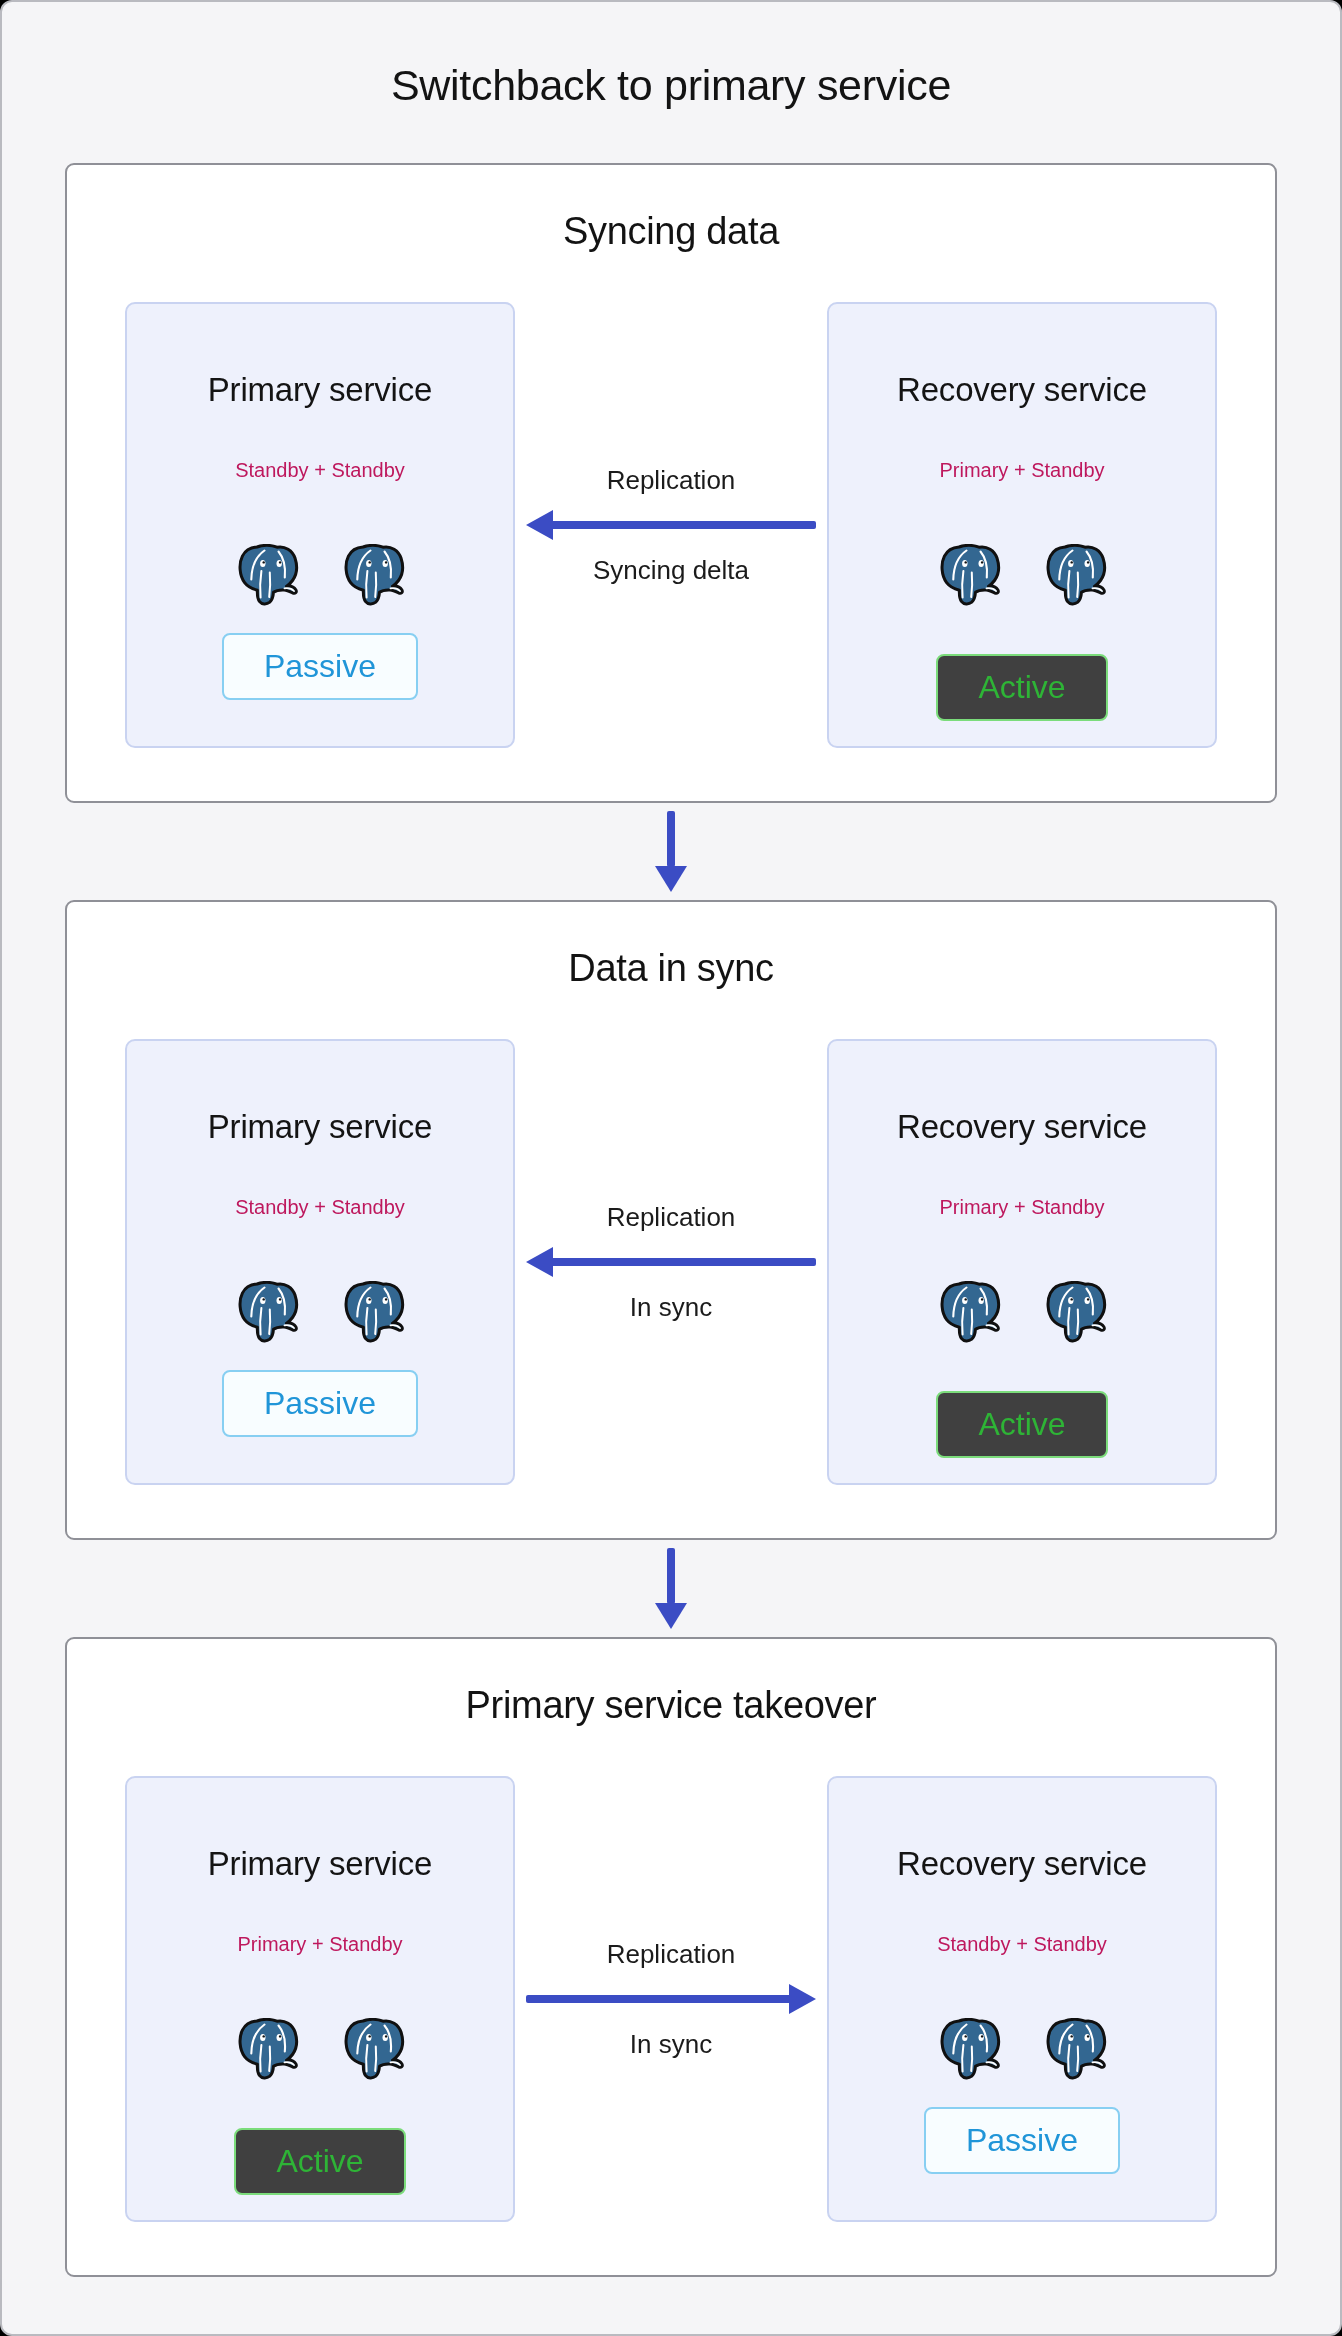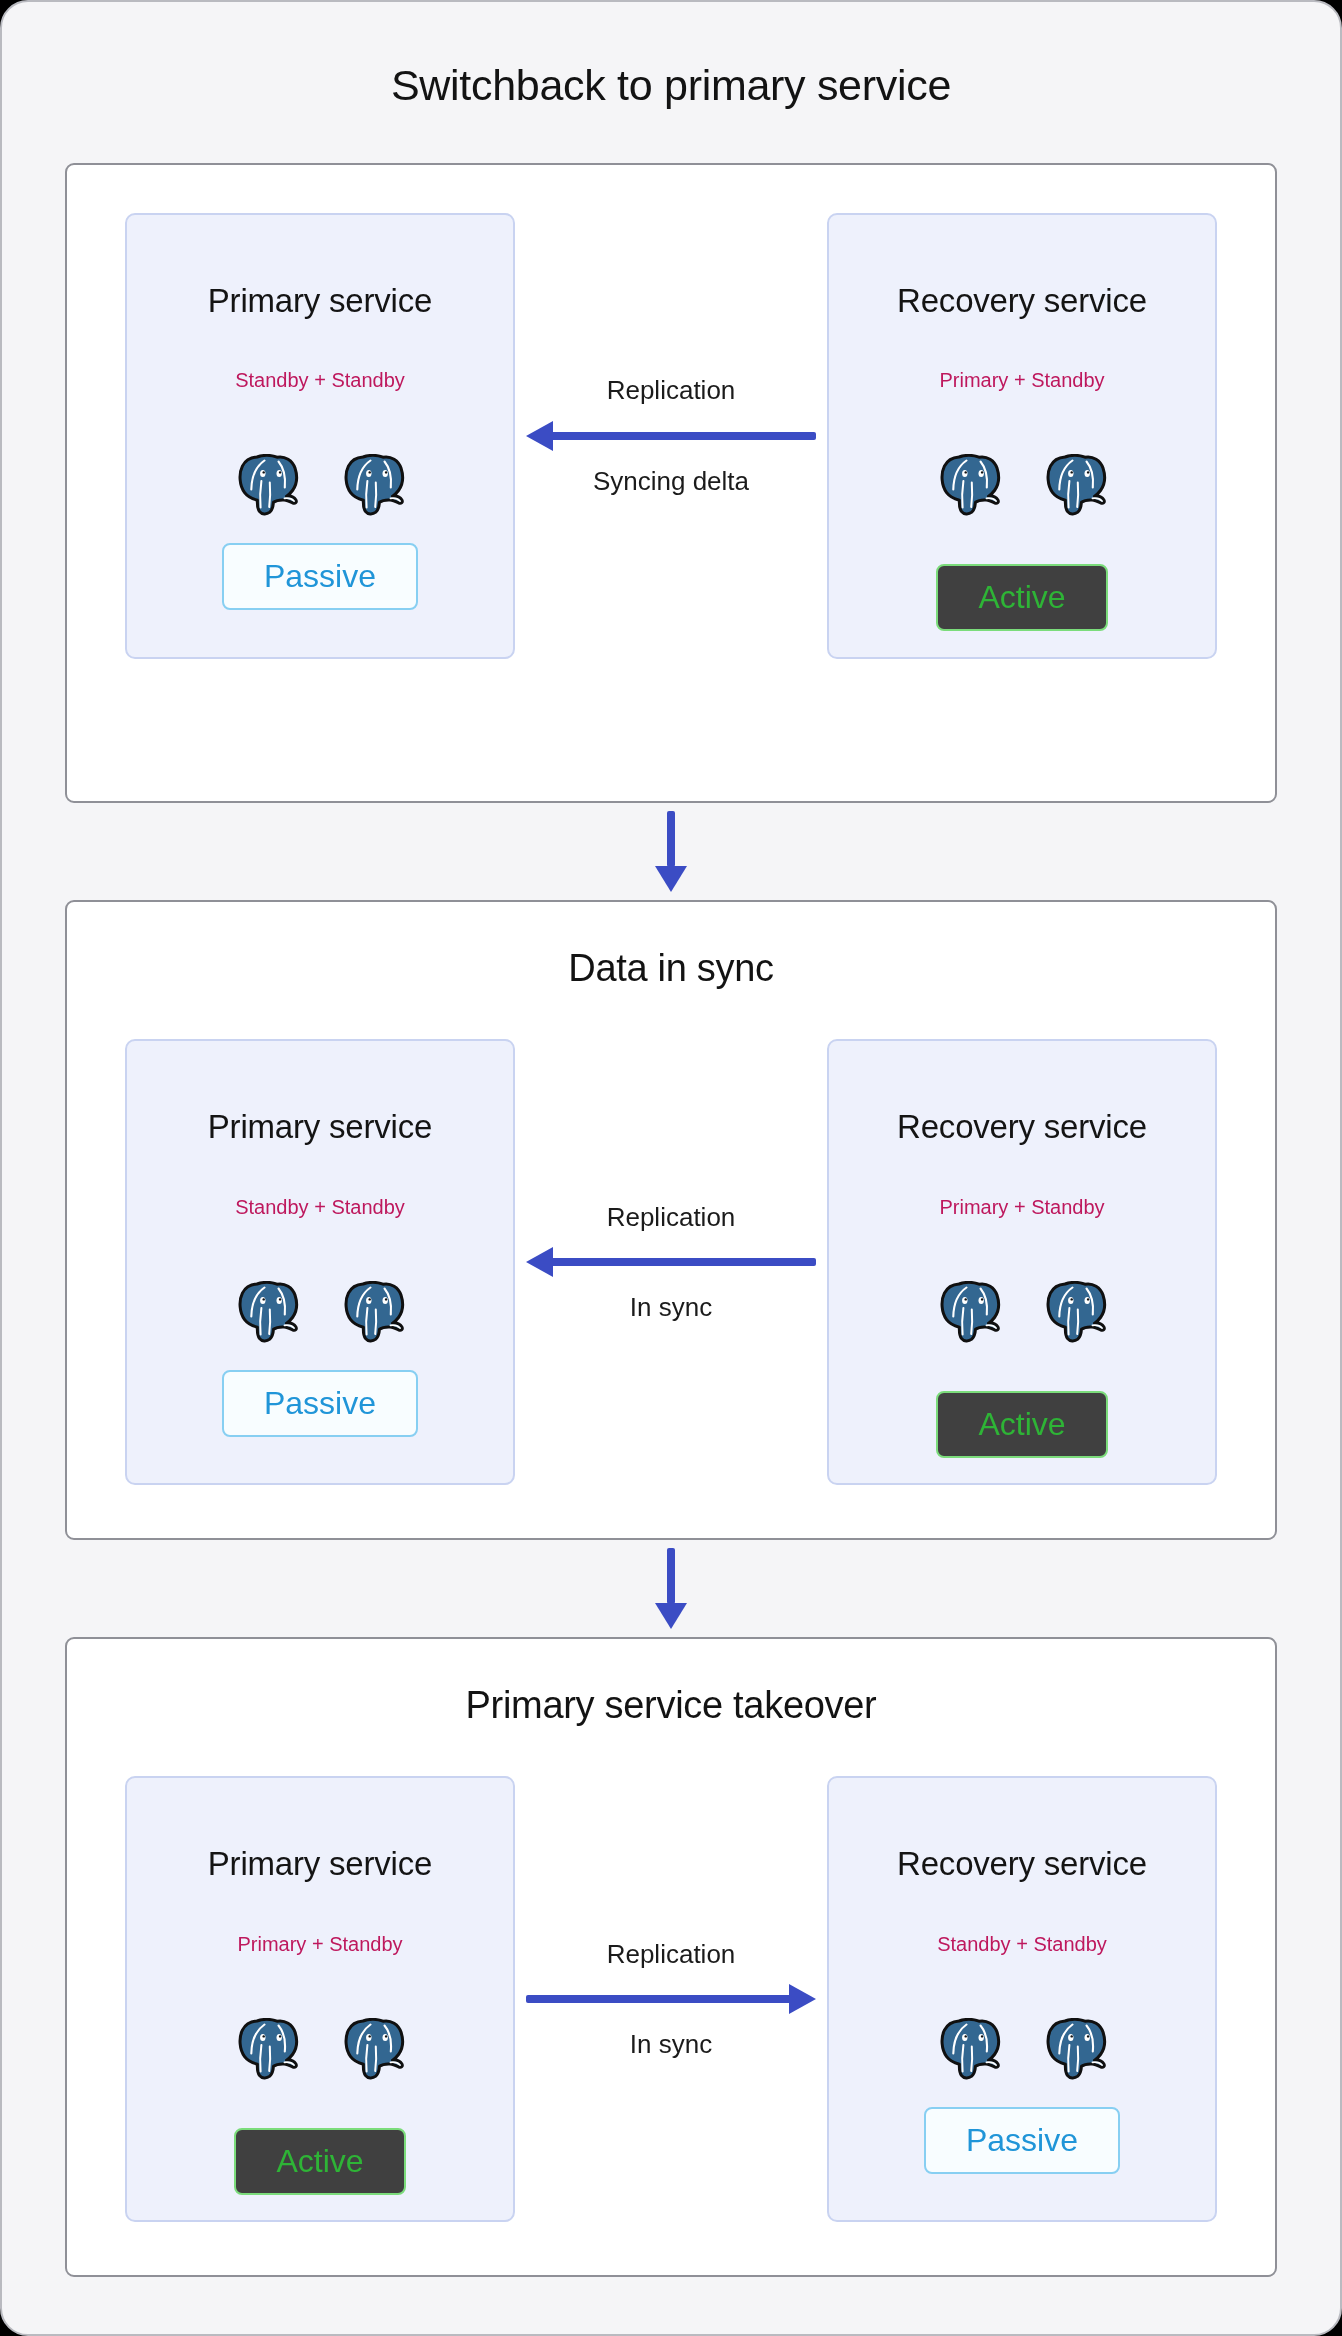--- a/index.html
+++ b/index.html
@@ -7,21 +7,21 @@
     background: #000;
     font-family: "Liberation Sans", "DejaVu Sans", sans-serif;
     color: #161616;
   }
   .page {
     position: relative;
     width: 1342px;
     height: 2336px;
     background: #f5f5f7;
     border: 2px solid #b9bac0;
-    border-radius: 28px;
+    border-radius: 12px;
     overflow: hidden;
   }
   .main-title {
     padding-top: 58px;
     text-align: center;
     font-size: 43px;
     font-weight: 500;
     letter-spacing: -0.3px;
     line-height: 1.2;
     color: #131313;
@@ -169,20 +169,21 @@
     </g>
   </defs>
 </svg>
 
 <div class="page">
   <h1 class="main-title">Switchback to primary service</h1>
 
   <div class="stack">
 
     <section class="panel">
+      <h2 class="panel-title">Syncing data</h2>
       <div class="panel-body">
         <div class="service-box">
           <div class="service-title">Primary service</div>
           <div class="service-sub">Standby + Standby</div>
           <div class="pg-row">
             <span class="pg-icon">
                 <svg width="66" height="62" viewBox="0 0 64 62">
                   <use href="#pg-elephant"></use>
                 </svg>
               </span>

